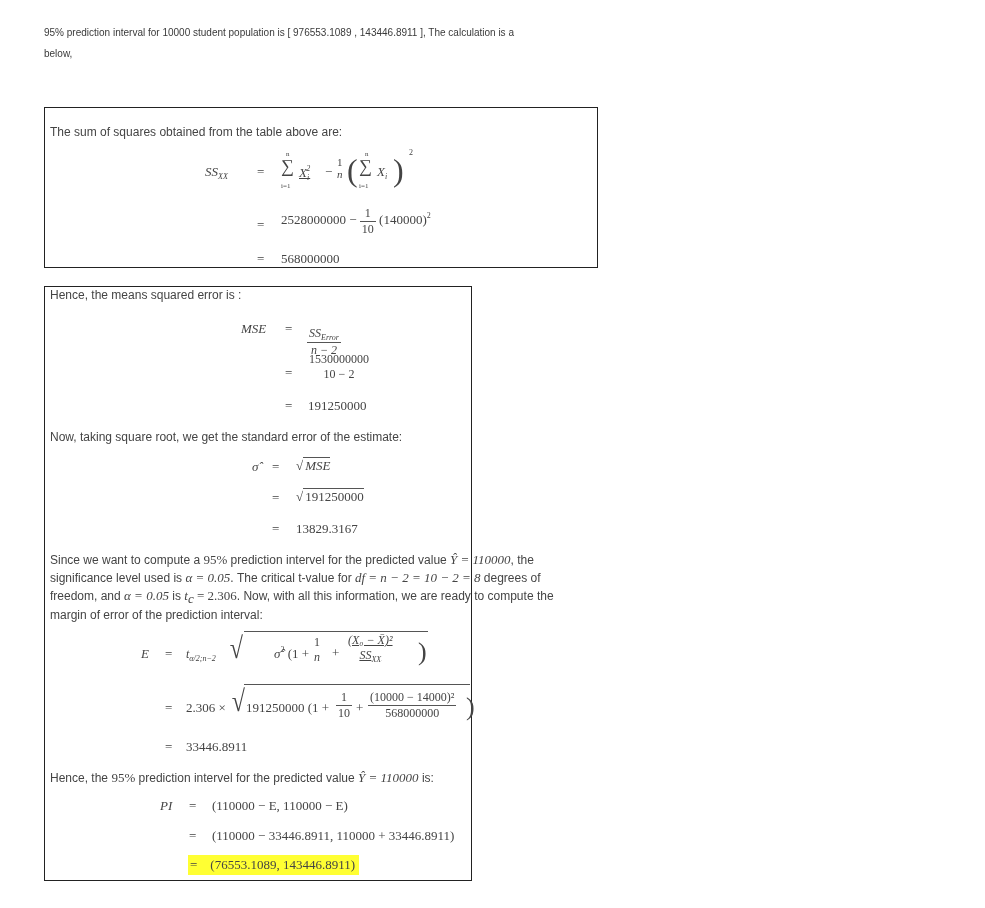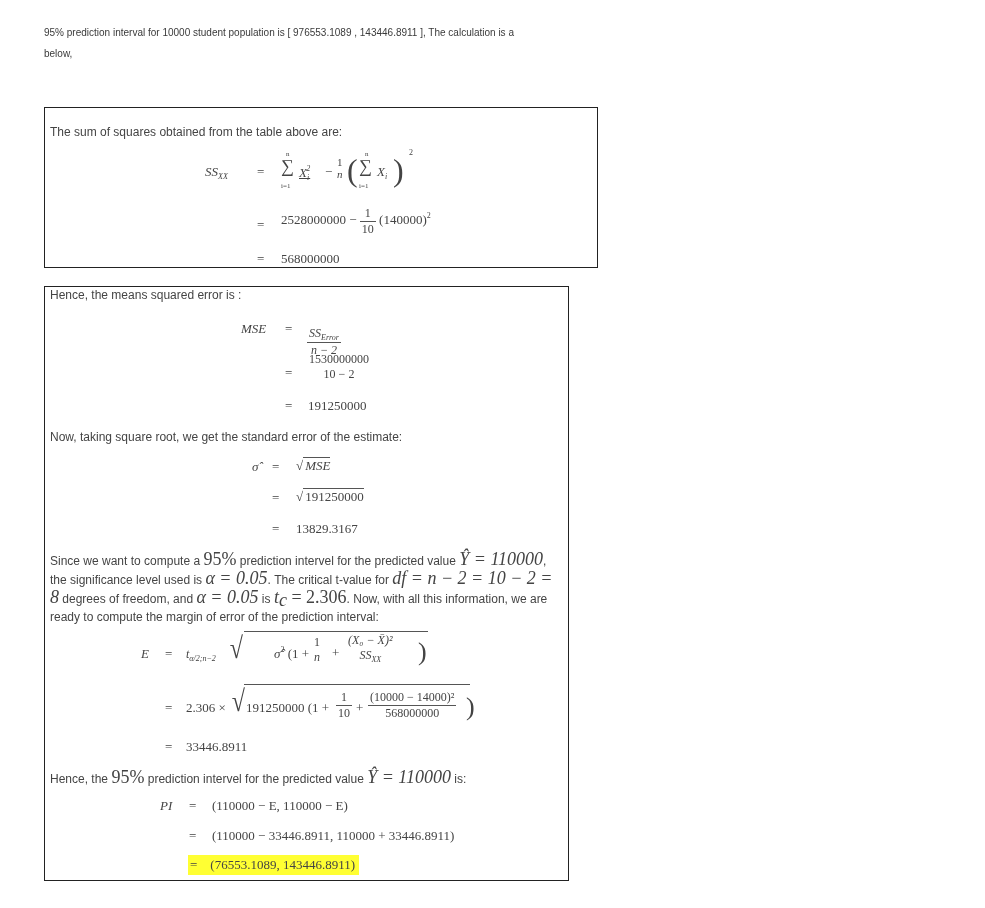--- a/index.html
+++ b/index.html
@@ -1,33 +1,33 @@
 <!DOCTYPE html>
 <html><head>
 <meta charset="utf-8">
 <style>
   html, body { margin:0; padding:0; background:#ffffff; }
   body { width:985px; height:908px; position:relative; overflow:hidden; font-family:"Liberation Sans", sans-serif; color:#333; }
   .intro { position:absolute; left:44px; top:22px; width:614px; font-size:10px; line-height:21px; color:#3a3a3a; white-space:nowrap; overflow:hidden; }
   .intro .l2 { display:block; }
   .box { position:absolute; border:1px solid #222; background:#fff; box-sizing:border-box; }
   .box1 { left:44px; top:107px; width:554px; height:161px; }
-  .box2 { left:44px; top:286px; width:525px; height:595px; }
+  .box2 { left:44px; top:286px; width:428px; height:595px; }
   .txt { position:absolute; font-size:12px; color:#444; font-family:"Liberation Sans", sans-serif; }
   .para { position:absolute; left:5px; width:510px; font-size:12px; line-height:17px; color:#444; }
   .m { font-family:"Liberation Serif", serif; font-size:13px; color:#444; position:absolute; white-space:nowrap; }
   .mi { font-style:italic; }
   .sub { font-size:8px; vertical-align:-3px; }
   .sup { font-size:8px; vertical-align:6px; }
   .frac { display:inline-block; text-align:center; vertical-align:middle; }
   .frac .num { display:block; border-bottom:1px solid #555; padding:0 2px; font-size:12px; }
   .frac .den { display:block; padding:0 2px; font-size:12px; }
   .frac.nobar .num { border-bottom:none; }
   .sqrt { border-top:1px solid #555; padding-left:2px; }
-  .inl { font-family:"Liberation Serif", serif; font-size:18px; }
+  .inl { font-family:"Liberation Serif", serif; font-size:13px; }
   .hl { background:#ffff33; }
   .sigma { font-size:18px; position:relative; }
   .lim { font-size:7px; position:absolute; }
 </style>
 </head>
 <body>
 
 <div class="intro">
   <span>95% prediction interval for 10000 student population is [ 976553.1089 , 143446.8911 ], The calculation is a</span>
   <span class="l2">below,</span>
@@ -111,21 +111,21 @@
     <span style="position:absolute;left:58px;top:4px;width:184px;border-top:1px solid #555;"></span>
     <span style="position:absolute;left:60px;top:18px;white-space:nowrap;margin-left:28px;">
       <span class="mi">σ̂</span><span class="sup">2</span>
       <span>(1 +</span>
     </span>
     <span class="frac" style="position:absolute;left:126px;top:8px;">
         <span class="num" style="border:none;">1</span>
         <span class="den mi">n</span>
       </span>
     <span style="position:absolute;left:146px;top:18px;">+</span>
-    <span class="frac" style="position:absolute;left:160px;top:6px;">
+    <span class="frac" style="position:absolute;left:160px;top:6px;text-decoration:underline;">
         <span class="num mi" style="border:none;">(X₀ − X̄)²</span>
         <span class="den mi"><span>SS</span><span class="sub">XX</span></span>
       </span>
     <span style="position:absolute;left:232px;top:10px;font-size:26px;font-weight:100;">)</span>
   </div>
 
   <div class="m" style="left:120px;top:413px;">=</div>
   <div class="m" style="left:141px;top:393px;height:48px;">
     <span style="position:absolute;left:0;top:20px;white-space:nowrap;">2.306 ×</span>
     <span style="position:absolute;left:44px;top:4px;font-size:30px;font-weight:100;transform:scaleX(0.8);">√</span>

